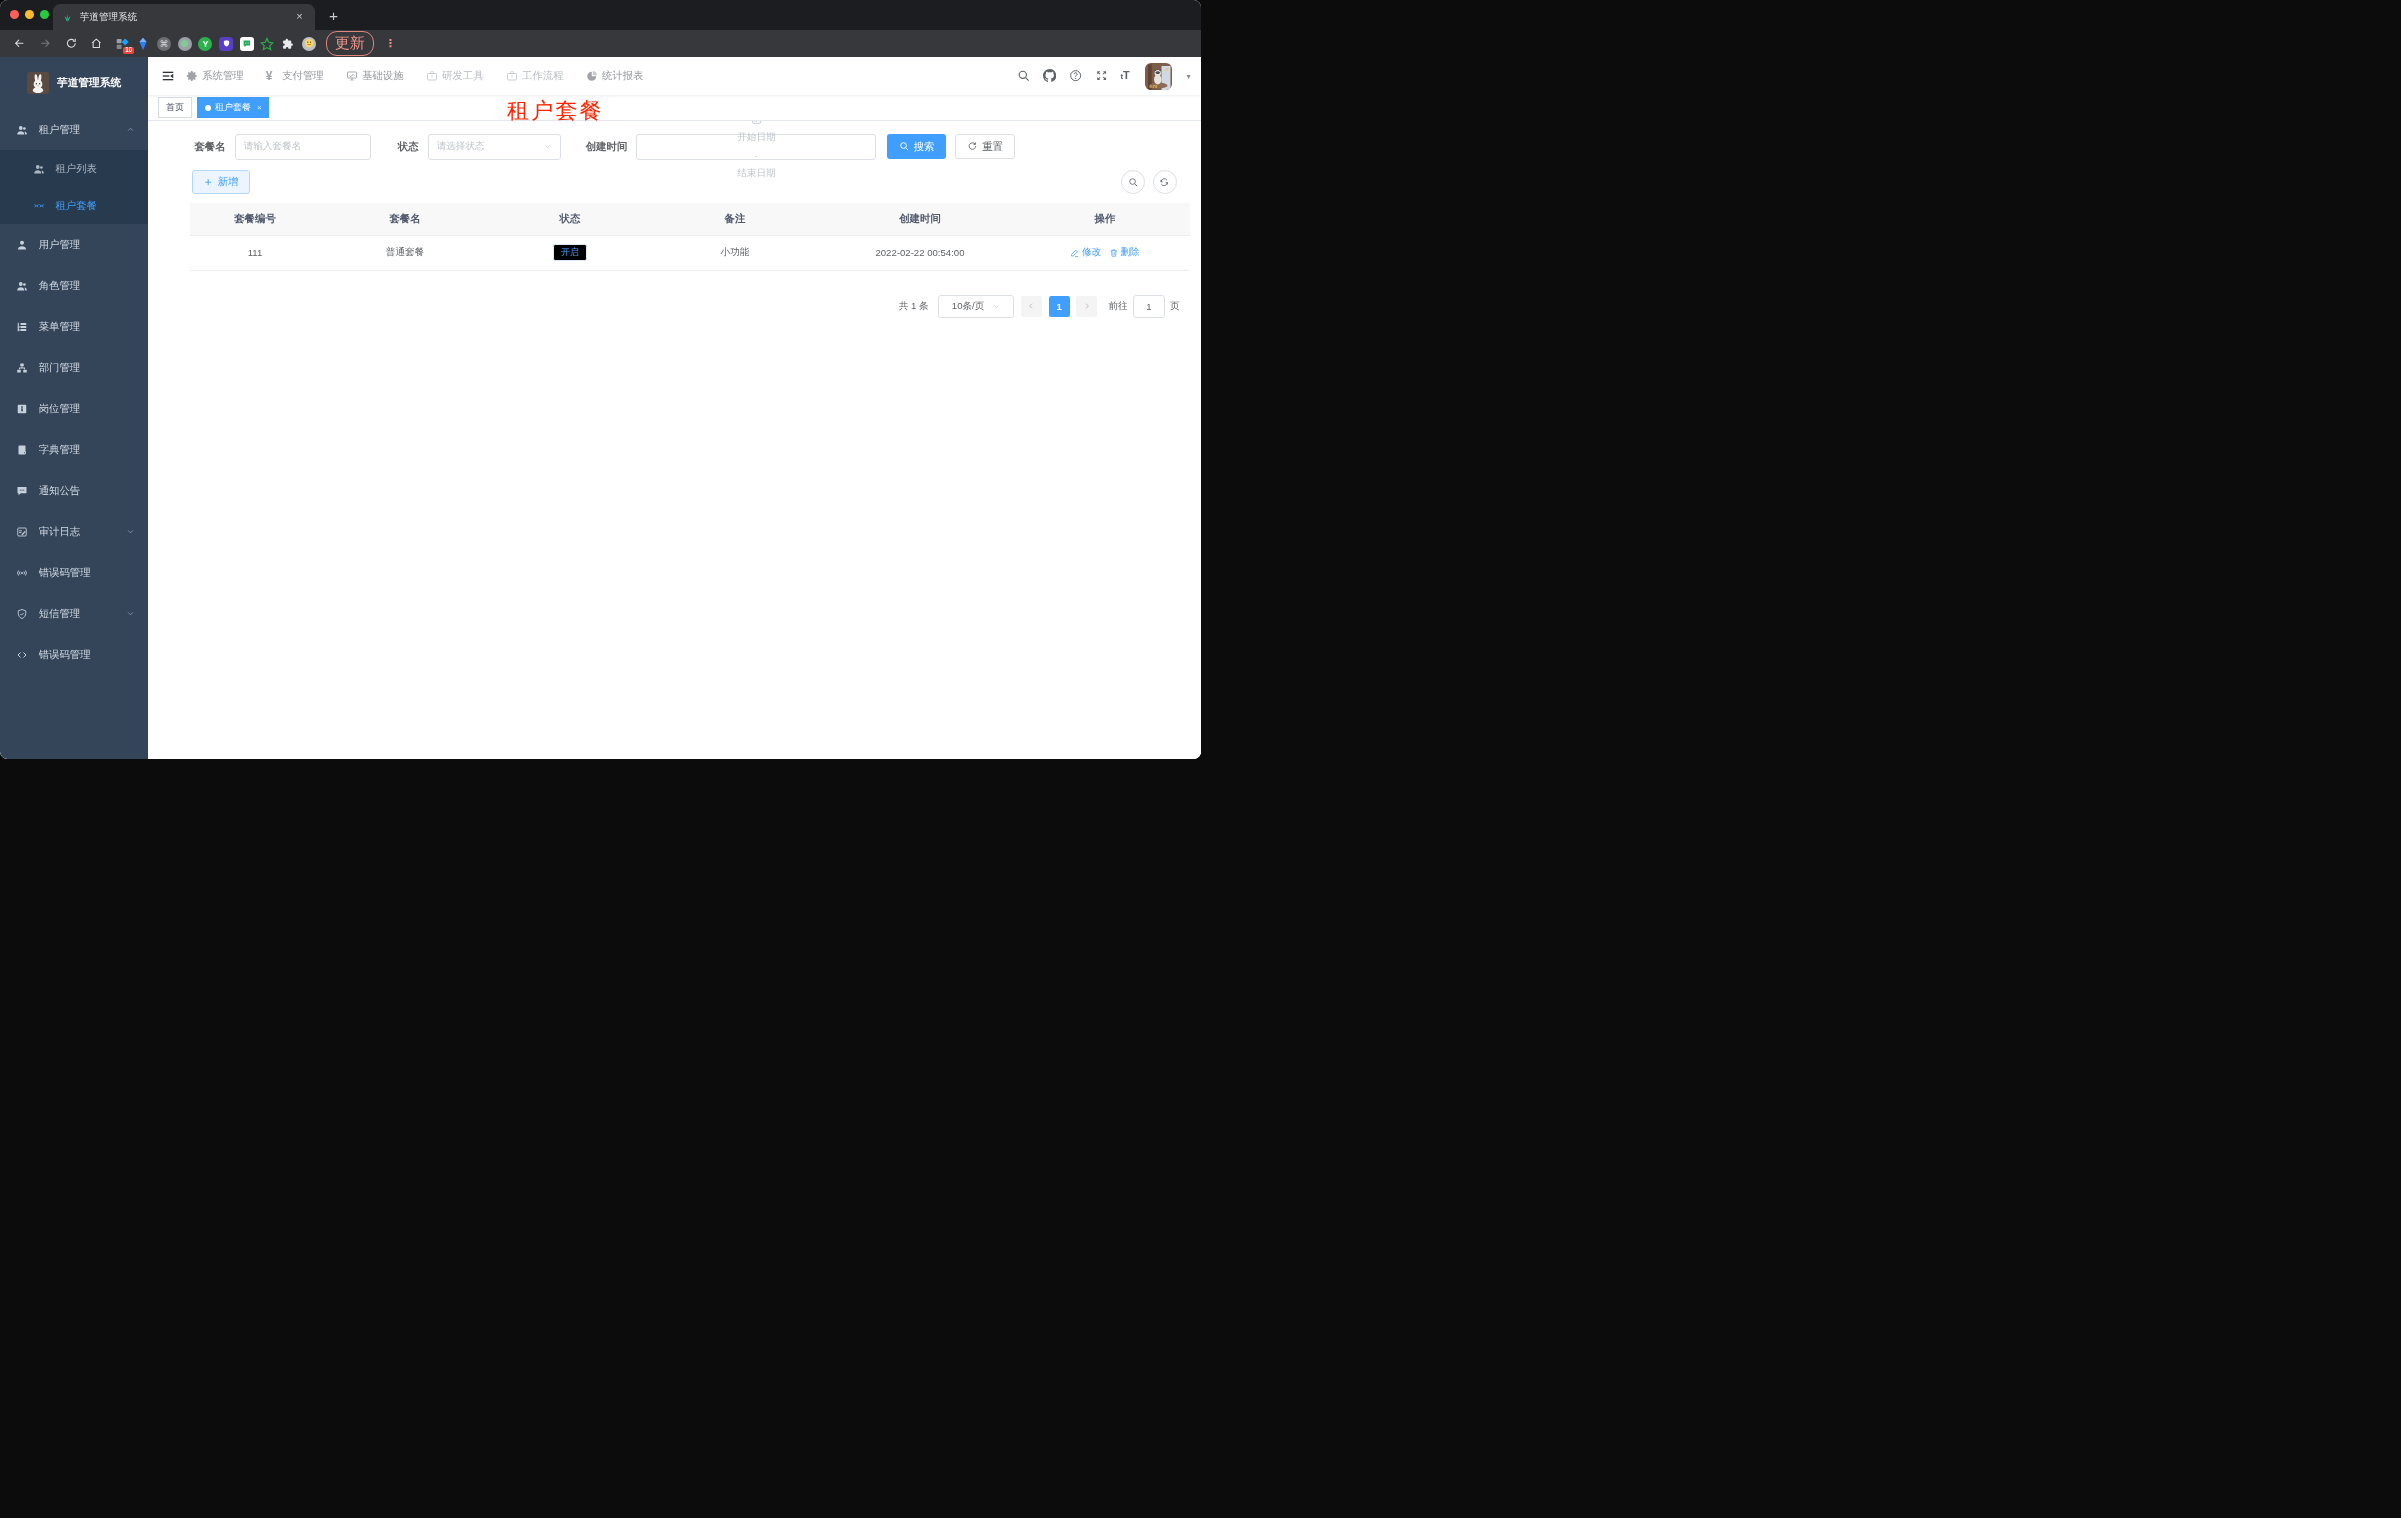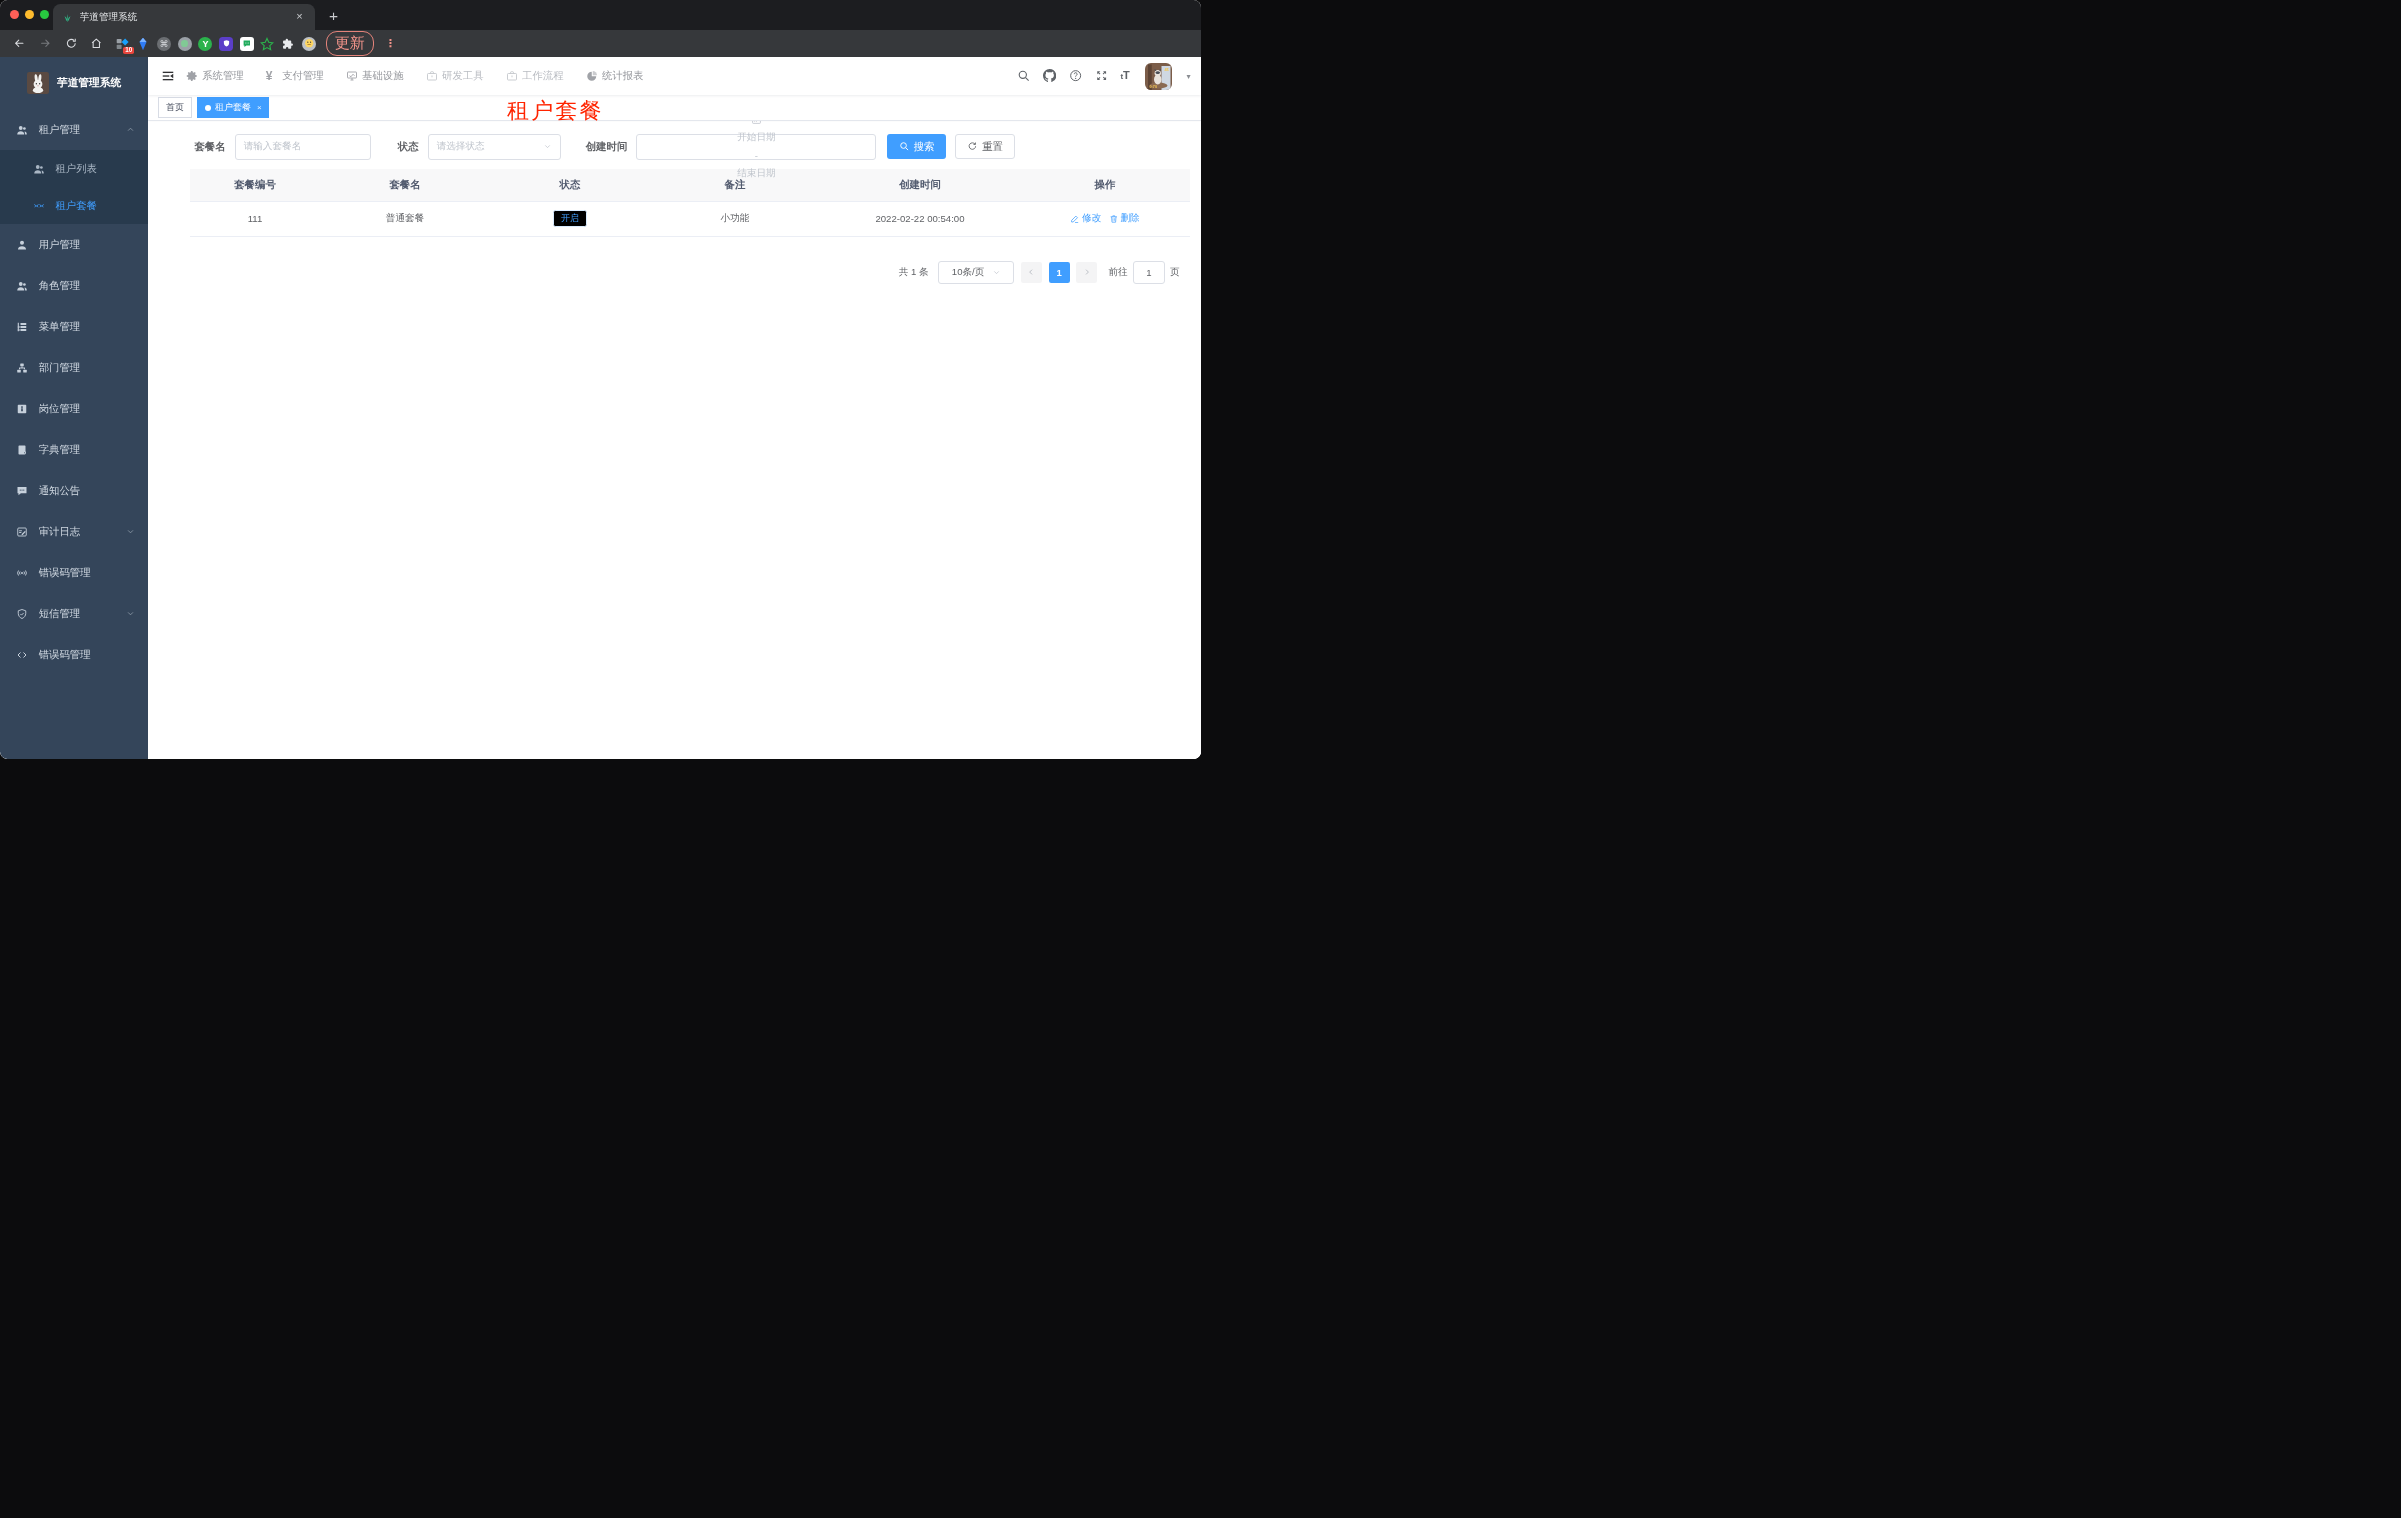--- a/index.html
+++ b/index.html
@@ -578,20 +578,48 @@
             <span class="bi ico">
               <svg viewBox="0 0 24 24" fill="none" stroke="currentColor" stroke-width="2">
                   <path d="M18.6 7.5A7.5 7.5 0 1 0 19.9 12"></path>
                   <path d="M19.5 3.5V8H15"></path>
                 </svg>
               </span>
             <span>重置</span>
           </button>
         </div>
 
+        <div class="toolbar-row">
+          <button class="btn btn-add">
+            <span class="bi ico">
+              <svg viewBox="0 0 24 24" fill="none" stroke="currentColor" stroke-width="2">
+                  <path d="M12 5v14M5 12h14"></path>
+                </svg>
+              </span>
+            <span>新增</span>
+          </button>
+          <div class="circle-btns">
+            <span class="cbtn">
+              <span class="ci ico">
+                <svg viewBox="0 0 24 24" fill="none" stroke="currentColor" stroke-width="2">
+                    <circle cx="10.5" cy="10.5" r="6.5"></circle>
+                    <path d="M15.5 15.5L21 21"></path>
+                  </svg>
+                </span>
+              </span>
+            <span class="cbtn">
+              <span class="ci ico">
+                <svg viewBox="0 0 24 24" fill="none" stroke="currentColor" stroke-width="2">
+                    <path d="M5.5 16.5A7.5 7.5 0 0 0 19.3 13M18.5 7.5A7.5 7.5 0 0 0 4.7 11"></path>
+                    <path d="M19.5 17v-4H15.5M4.5 7v4h4"></path>
+                  </svg>
+                </span>
+              </span>
+          </div>
+        </div>
 
         <table class="grid">
           <thead>
               <tr id="grid-head">
                 <th style="width: 13%;">套餐编号</th>
                 <th style="width: 17%;">套餐名</th>
                 <th style="width: 16%;">状态</th>
                 <th style="width: 17%;">备注</th>
                 <th style="width: 20%;">创建时间</th>
                 <th style="width: 17%;">操作</th>

